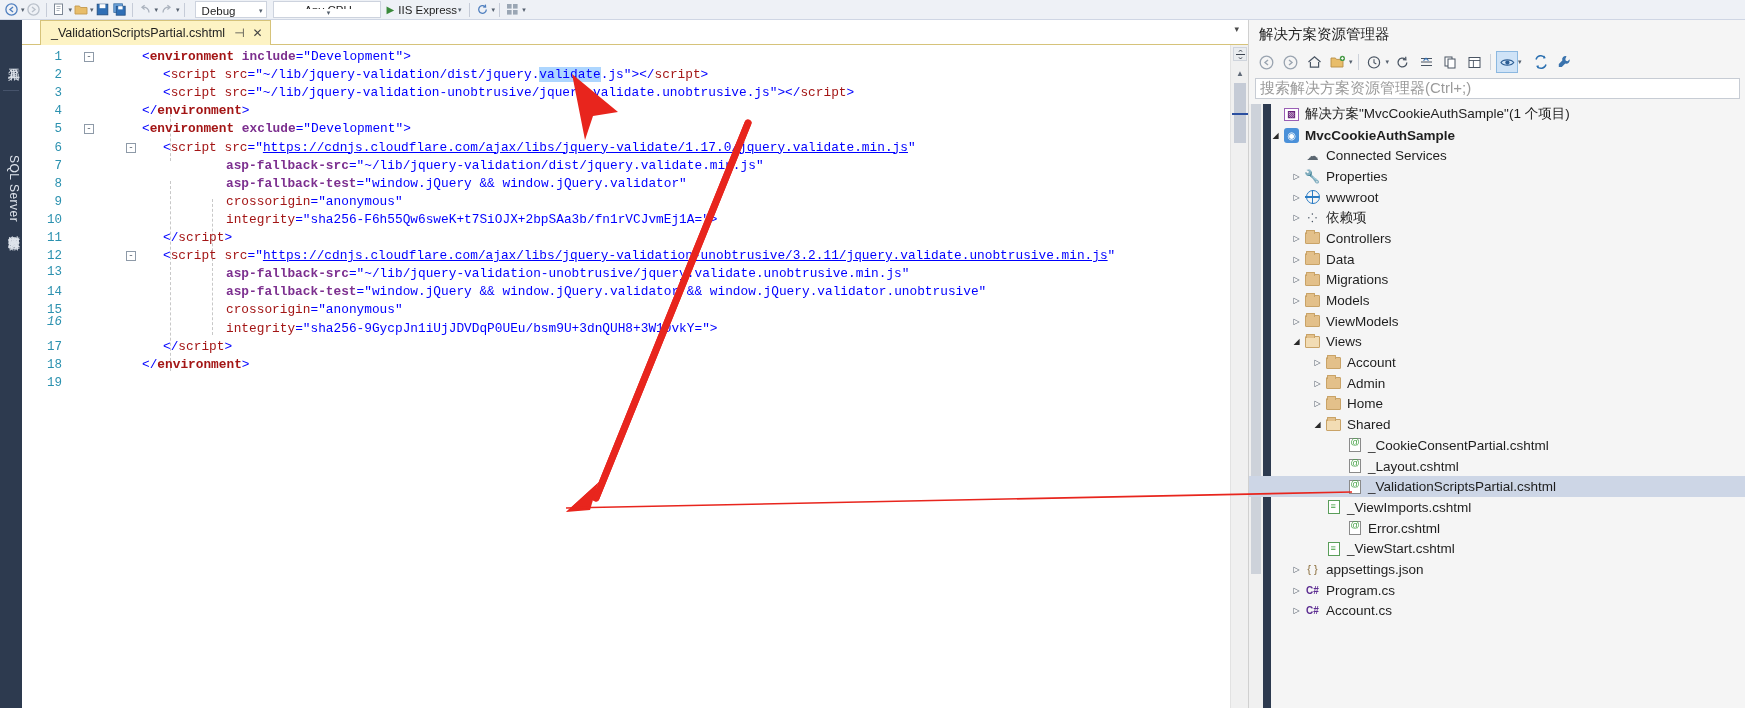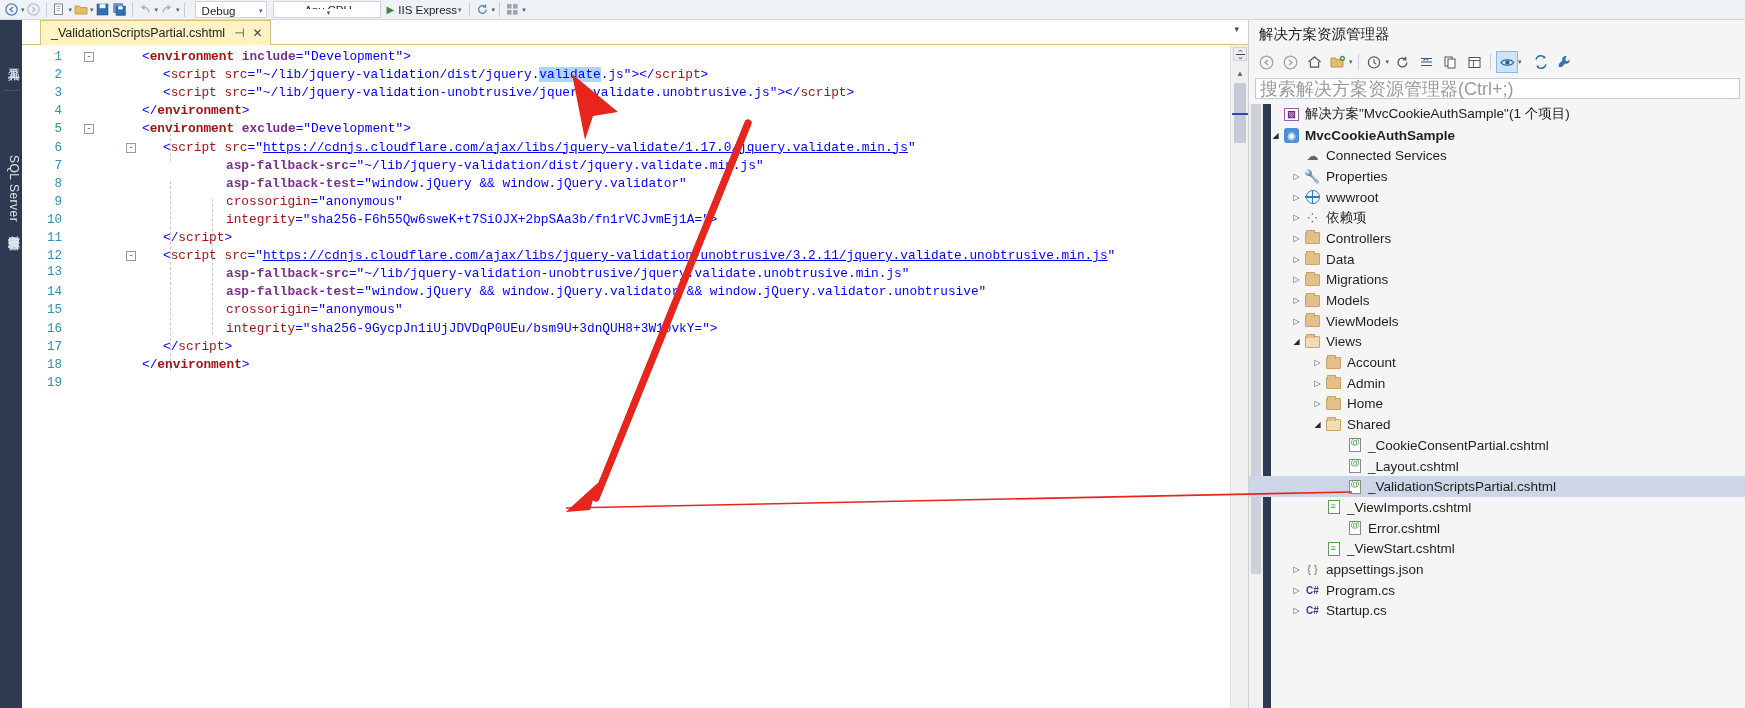--- a/index.html
+++ b/index.html
@@ -156,21 +156,21 @@
   }
   .se-ico.dim { color: #9aa4b0; }
   .se-ico.active { background: #cfe3f7; border: 1px solid #8cb8e0; }
   .se-sep { width: 1px; height: 16px; background: #cdd2da; margin: 0 3px; }
   .se-caret { font-size: 7px; color: #55606e; margin-left: -2px; }
 
   .se-search {
     position: absolute; left: 6px; top: 58px; width: 485px; height: 21px;
     background: #ffffff; border: 1px solid #c7ccd4;
     display: flex; align-items: center; padding-left: 4px;
-    font-size: 18px; color: #9b9b9b;
+    font-size: 15px; color: #9b9b9b;
   }
 
   .se-tree {
     position: absolute; left: 0; top: 84px; width: 497px; height: 604px;
     overflow: hidden;
   }
   .tr {
     position: relative; height: 20.7px; display: flex; align-items: center;
     font-size: 13.5px; color: #1e1e1e; white-space: nowrap;
   }
@@ -411,21 +411,21 @@
           <div class="code" style="top: 184px; left: 141px;"><span class="pu">&lt;/</span><span class="tg">script</span><span class="pu">&gt;</span></div>
           <div class="ln" style="top: 202.1px;">12</div>
           <div class="fold" style="top: 206.1px; left: 104px;">-</div>
           <div class="code" style="top: 202.1px; left: 141px;"><span class="pu">&lt;</span><span class="tg">script</span><span> </span><span class="tg">src</span><span class="pu">=</span><span class="st">"</span><span class="lnk">https://cdnjs.cloudflare.com/ajax/libs/jquery-validation-unobtrusive/3.2.11/jquery.validate.unobtrusive.min.js</span><span class="st">"</span></div>
           <div class="ln" style="top: 218px;">13</div>
           <div class="code" style="top: 220.2px; left: 204px;"><span class="at">asp-fallback-src</span><span class="pu">=</span><span class="st">"~/lib/jquery-validation-unobtrusive/jquery.validate.unobtrusive.min.js"</span></div>
           <div class="ln" style="top: 238.3px;">14</div>
           <div class="code" style="top: 238.3px; left: 204px;"><span class="at">asp-fallback-test</span><span class="pu">=</span><span class="st">"window.jQuery &amp;&amp; window.jQuery.validator &amp;&amp; window.jQuery.validator.unobtrusive"</span></div>
           <div class="ln" style="top: 256.4px;">15</div>
           <div class="code" style="top: 256.4px; left: 204px;"><span class="tg">crossorigin</span><span class="pu">=</span><span class="st">"anonymous"</span></div>
-          <div class="ln" style="top: 275px;">16</div>
+          <div class="ln" style="top: 268px; font-style: italic;">16</div>
           <div class="code" style="top: 274.5px; left: 204px;"><span class="tg">integrity</span><span class="pu">=</span><span class="st">"sha256-9GycpJn1iUjJDVDqP0UEu/bsm9U+3dnQUH8+3W10vkY="</span><span class="pu">&gt;</span></div>
           <div class="ln" style="top: 292.6px;">17</div>
           <div class="code" style="top: 292.6px; left: 141px;"><span class="pu">&lt;/</span><span class="tg">script</span><span class="pu">&gt;</span></div>
           <div class="ln" style="top: 310.7px;">18</div>
           <div class="code" style="top: 310.7px; left: 120px;"><span class="pu">&lt;/</span><span class="envtag">environment</span><span class="pu">&gt;</span></div>
           <div class="ln" style="top: 328.8px;">19</div>
           <div class="code" style="top: 328.8px; left: 120px;"></div>
         </div>
     </div>
   </div>
@@ -691,21 +691,21 @@
             <span class="ticon">
               <span class="cs-badge">C#</span>
             </span>
             <span class="tlabel">Program.cs</span>
           </div>
           <div class="tr" style="padding-left: 41px;">
             <span class="tw">▷</span>
             <span class="ticon">
               <span class="cs-badge">C#</span>
             </span>
-            <span class="tlabel">Startup.cs</span>
+            <span class="tlabel">Account.cs</span>
           </div>
         </div>
     </div>
   </div>
 
   <svg class="annot" viewBox="0 0 1745 708">
 
     <path d="M748 123 L596 498" stroke="#e8251d" stroke-width="7" fill="none" stroke-linecap="round"></path>
     <path d="M566 512 L600 481 L584 503 Z" fill="#e8251d"></path>
     <path d="M566 512 L598 483 L590 510 Z" fill="#e8251d"></path>

